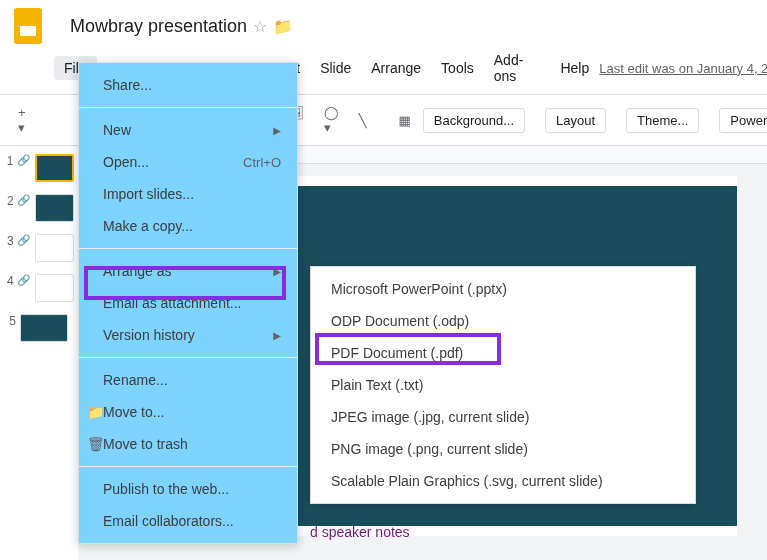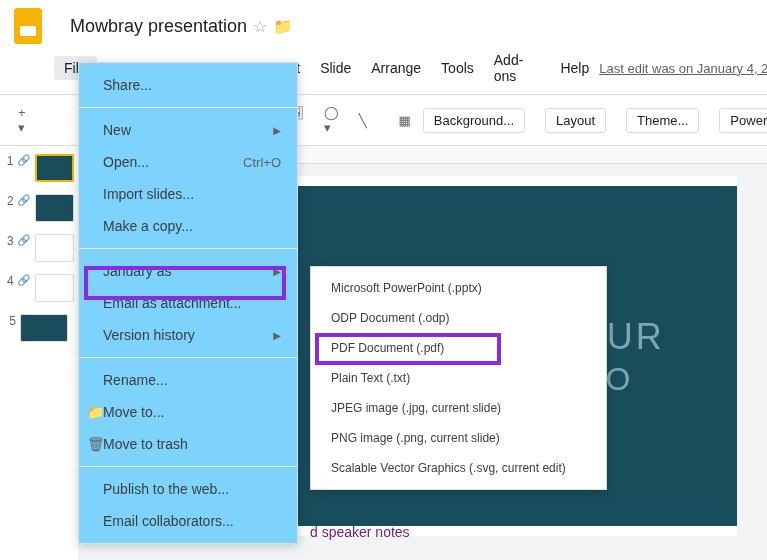--- a/index.html
+++ b/index.html
@@ -36,21 +36,21 @@
 .slide-text2 { color: #7aa8b0; font-size: 32px; font-weight: 300; letter-spacing: 2px; }
 
 .dropdown { position: absolute; top: 62px; left: 78px; width: 220px; background: #7dd3fc; box-shadow: 0 2px 10px rgba(0,0,0,0.2); border: 1px solid #dadce0; z-index: 100; font-size: 14px; color: #3c4043; padding: 6px 0; }
 .dd-item { display: flex; align-items: center; padding: 8px 16px 8px 24px; cursor: pointer; gap: 12px; position: relative; }
 .dd-item .arrow { position: absolute; right: 16px; color: #5f6368; font-size: 10px; }
 .dd-item .shortcut { position: absolute; right: 16px; color: #5f6368; font-size: 13px; }
 .dd-icon { position: absolute; left: 8px; color: #5f6368; width: 16px; text-align: center; }
 .dd-sep { height: 1px; background: #e8eaed; margin: 6px 0; }
 .highlight-box1 { position: absolute; top: 266px; left: 84px; width: 202px; height: 34px; border: 4px solid #8a2be2; z-index: 200; pointer-events: none; }
 
-.submenu { position: absolute; top: 266px; left: 310px; width: 297px; background: #fff; box-shadow: 0 2px 10px rgba(0,0,0,0.2); border: 1px solid #dadce0; z-index: 100; font-size: 12px; color: #3c4043; padding: 6px 0; }
+.submenu { position: absolute; top: 266px; left: 310px; width: 386px; background: #fff; box-shadow: 0 2px 10px rgba(0,0,0,0.2); border: 1px solid #dadce0; z-index: 100; font-size: 14px; color: #3c4043; padding: 6px 0; }
 .sm-item { padding: 8px 20px; cursor: pointer; }
 .highlight-box2 { position: absolute; top: 333px; left: 315px; width: 186px; height: 32px; border: 4px solid #8a2be2; z-index: 200; pointer-events: none; }
 .speaker-notes { position: absolute; bottom: 20px; left: 310px; font-size: 14px; color: #701a75; }
 </style>
 </head>
 <body>
 
 <div class="header">
   <div class="logo">
       <div class="logo-icon"></div>
@@ -154,21 +154,21 @@
       <span class="shortcut">Ctrl+O</span>
     </div>
   <div class="dd-item">
       <span>Import slides...</span>
     </div>
   <div class="dd-item">
       <span>Make a copy...</span>
     </div>
   <div class="dd-sep"></div>
   <div class="dd-item">
-      <span>January as</span>
+      <span>Arrange as</span>
       <span class="arrow">▶</span>
     </div>
   <div class="dd-item">
       <span>Email as attachment...</span>
     </div>
   <div class="dd-item">
       <span>Version history</span>
       <span class="arrow">▶</span>
     </div>
   <div class="dd-sep"></div>
@@ -192,18 +192,18 @@
     </div>
 </div>
 
 <div class="submenu">
   <div class="sm-item">Microsoft PowerPoint (.pptx)</div>
   <div class="sm-item">ODP Document (.odp)</div>
   <div class="sm-item">PDF Document (.pdf)</div>
   <div class="sm-item">Plain Text (.txt)</div>
   <div class="sm-item">JPEG image (.jpg, current slide)</div>
   <div class="sm-item">PNG image (.png, current slide)</div>
-  <div class="sm-item">Scalable Vector Graphics (.svg, current edit)</div>
+  <div class="sm-item">Scalable Plain Graphics (.svg, current slide)</div>
 </div>
 
 <div class="highlight-box1"></div>
 <div class="highlight-box2"></div>
 <div class="speaker-notes">d speaker notes</div>
 
 </body></html>

